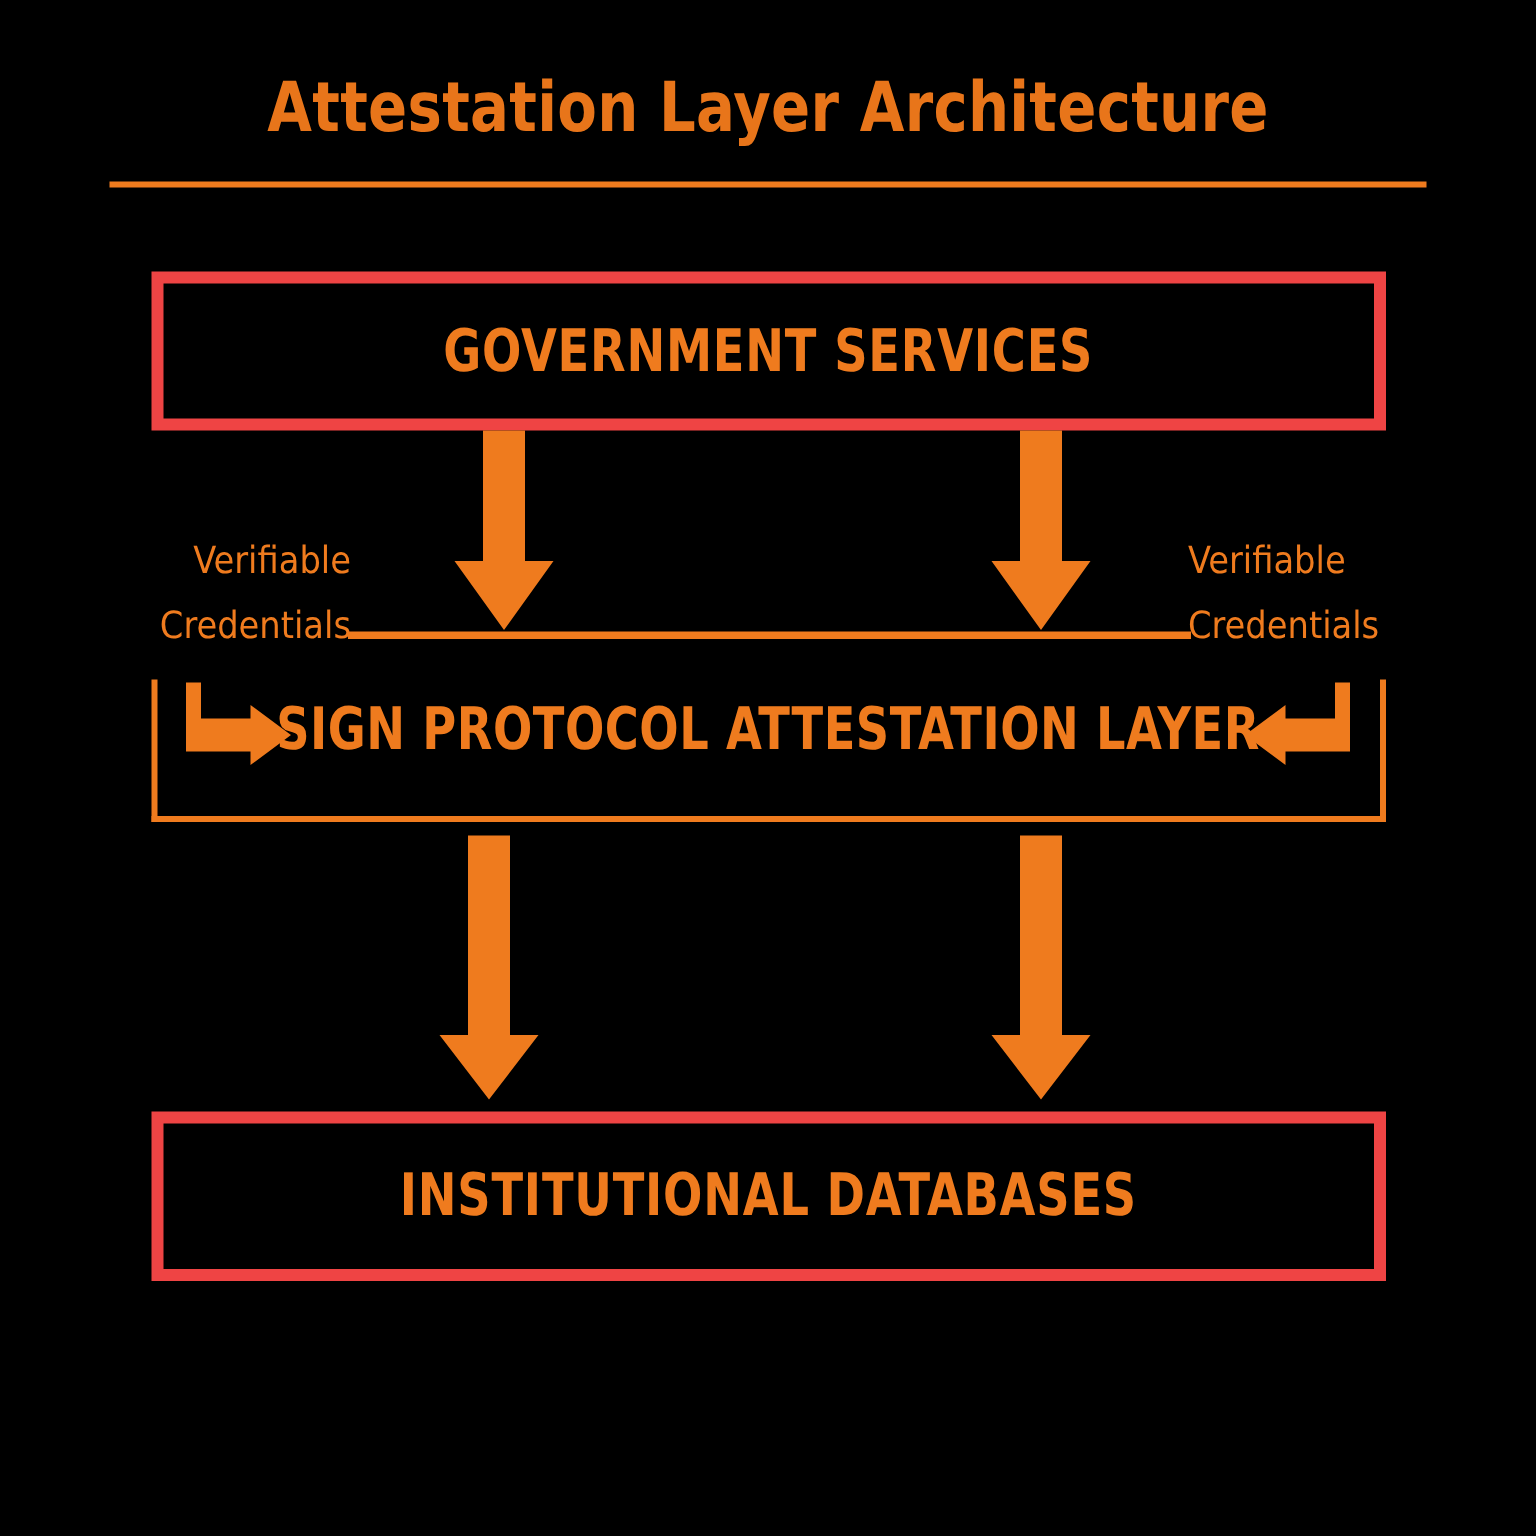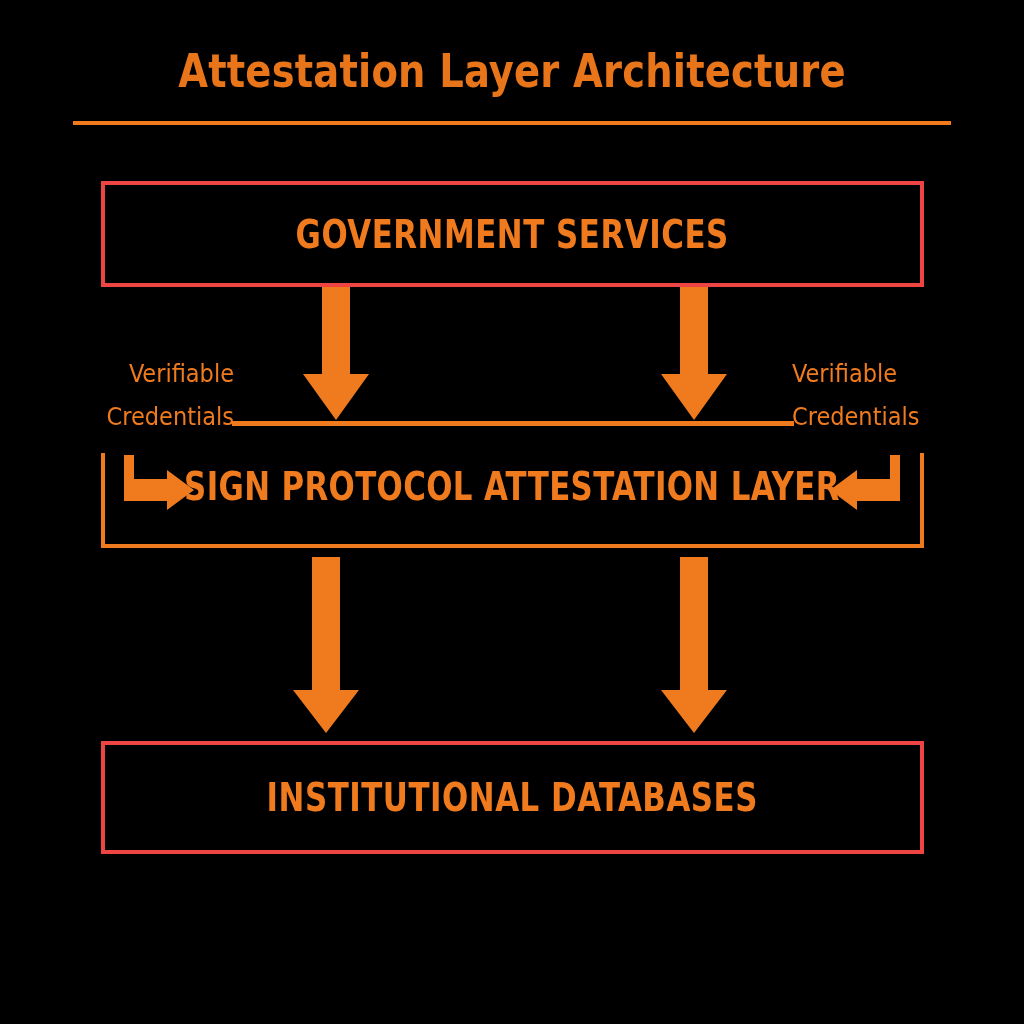--- a/index.html
+++ b/index.html
@@ -39,21 +39,21 @@
     left: 73px;
     top: 121px;
     width: 878px;
     height: 4px;
     background: #EF7B1E;
   }
 
   
   .node-box {
     position: absolute;
-    border: 4px solid #ef4444;
+    border: 8px solid #ef4444;
     box-sizing: border-box;
     display: flex;
     align-items: center;
     justify-content: center;
     background: #000000;
   }
   .node-label {
     color: #EF7B1E;
     font-weight: bold;
     font-size: 39px;

